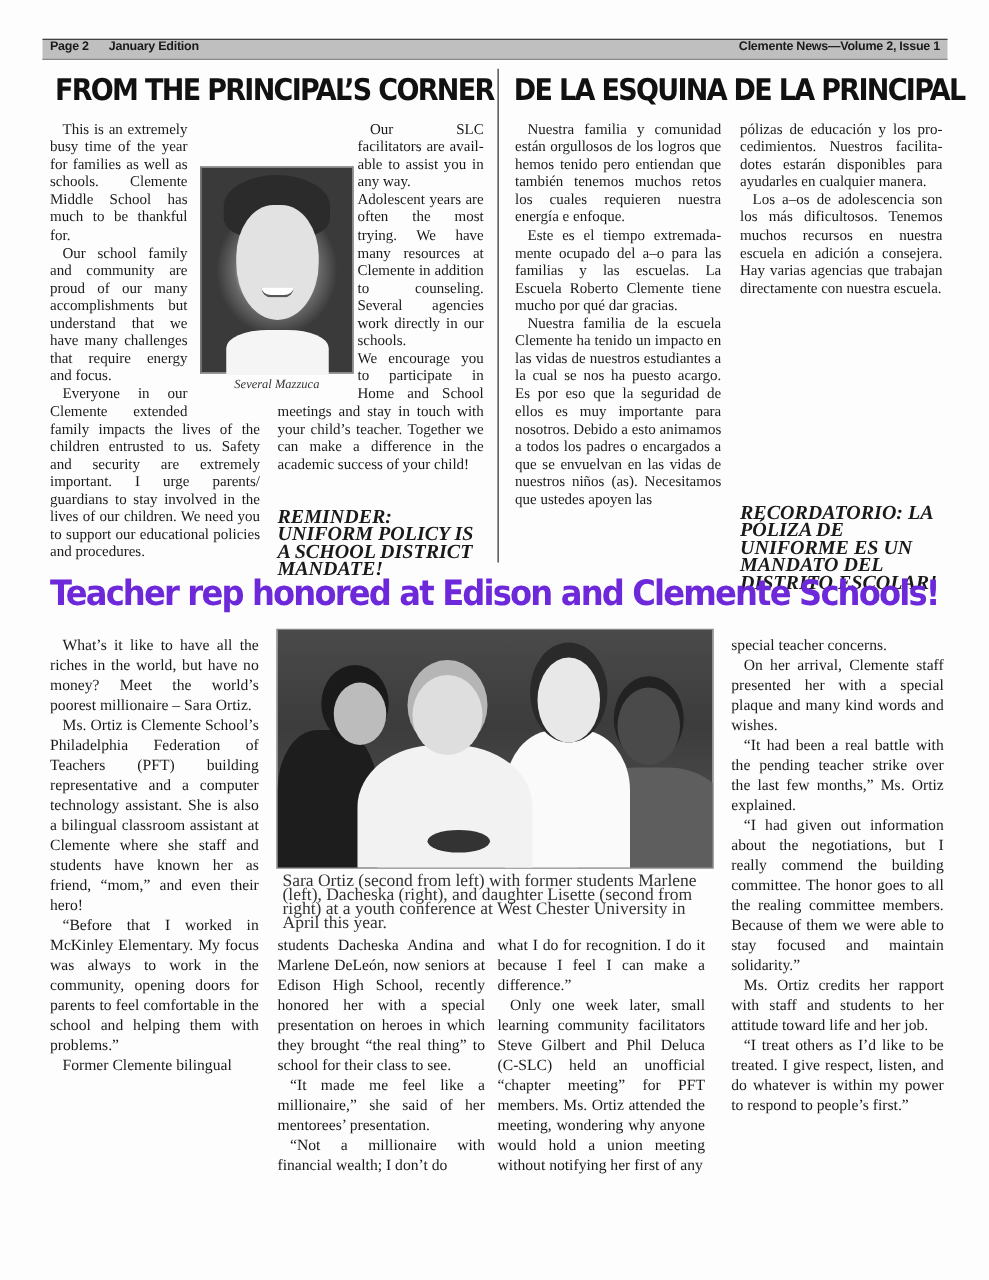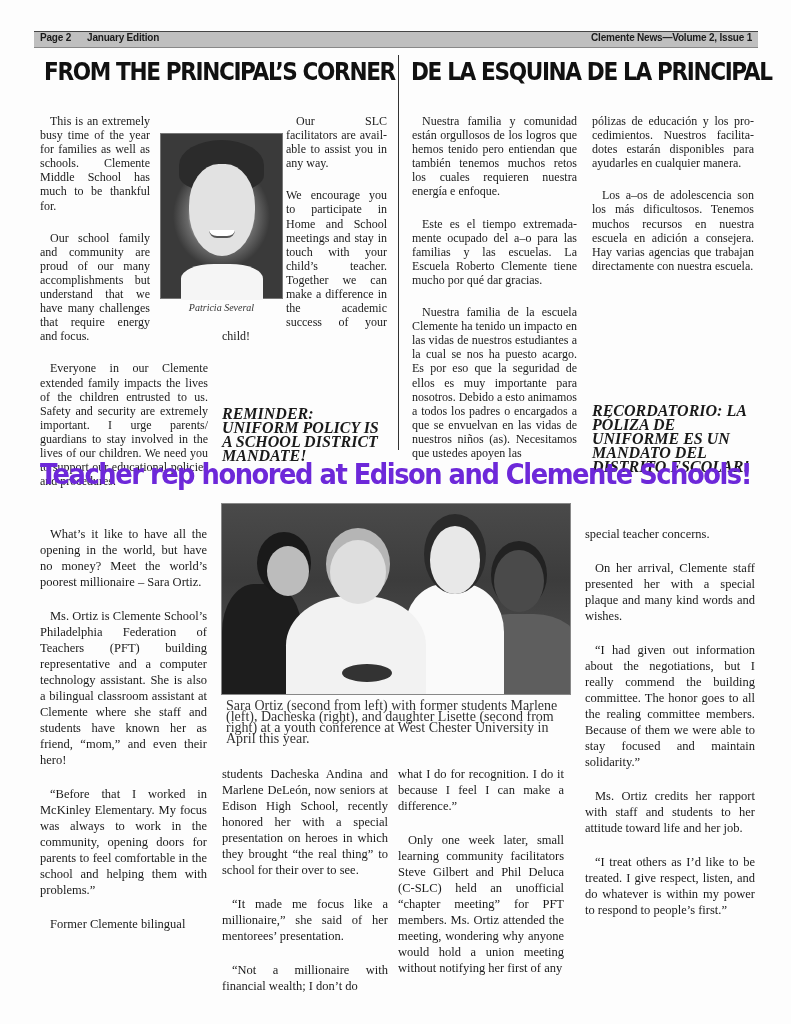--- a/index.html
+++ b/index.html
@@ -19,21 +19,21 @@
     position: absolute; top: 58px; font-family: "DejaVu Sans", "Liberation Sans", sans-serif;
     font-weight: bold; font-size: 24px; letter-spacing: -1.5px; transform: scaleX(0.9); transform-origin: left top;
     color: #111; white-space: nowrap;
   }
   .title-en { left: 44px; }
   .title-es { left: 411px; }
 
   .vdivider { position: absolute; left: 398px; top: 55px; width: 1px; height: 395px; background: #333; }
 
   .col { position: absolute; font-size: 12px; line-height: 14.1px; text-align: justify; hyphens: manual; }
-  .col p { text-indent: 10px; margin-top: 18px; }
+  .col p { text-indent: 10px; }
 
   .col-1 { left: 40px; top: 96px; width: 168px; }
   .col-2 { left: 222px; top: 96px; width: 165px; }
   .col-3 { left: 412px; top: 96px; width: 165px; }
   .col-4 { left: 592px; top: 96px; width: 162px; }
 
   .portrait {
     position: absolute; left: 160px; top: 133px; width: 123px; height: 166px;
     background: radial-gradient(ellipse 40% 32% at 50% 50%, #e8e8e8 0%, #cfcfcf 55%, #6a6a6a 70%, #3a3a3a 100%);
     border: 1px solid #777;
@@ -105,78 +105,80 @@
 <div class="col col-1">
   <div style="float:right;width:58px;height:196px;margin-top:30px;"></div>
   <p>This is an extremely busy time of the year for families as well as schools. Clemente Middle School has much to be thankful for.</p>
   <p>Our school family and community are proud of our many accomplishments but understand that we have many challeng­es that require energy and focus.</p>
   <p>Everyone in our Clemente extended family impacts the lives of the children entrusted to us. Safety and security are extremely important. I urge parents/ guardians to stay involved in the lives of our children. We need you to support our educa­tional policies and procedures.</p>
 </div>
 
 <div class="col col-2">
   <div style="float:left;width:64px;height:195px;margin-top:30px;"></div>
   <p>Our SLC facilitators are avail­able to assist you in any way.</p>
+  <p style="text-indent:0">Adolescent years are often the most trying. We have many resources at Clemente in addi­tion to counseling. Several agencies work directly in our schools.</p>
   <p style="text-indent:0">We encourage you to participate in Home and School meetings and stay in touch with your child’s teacher. Together we can make a difference in the academic success of your child!</p>
 </div>
 
 <div class="portrait">
   <div class="hair"></div>
   <div class="face"></div>
   <div class="smile"></div>
   <div class="collar"></div>
 </div>
-<div class="portrait-caption">Patricia Several</div>
+<div class="portrait-caption">Several Mazzuca</div>
 
 <div class="reminder reminder-en">REMINDER: UNIFORM POLICY IS A SCHOOL DISTRICT MANDATE!</div>
 
 <div class="col col-3">
   <p>Nuestra familia y comunidad están orgullosos de los logros que hemos tenido pero entien­dan que también tenemos mu­chos retos los cuales requieren nuestra energía e enfoque.</p>
   <p>Este es el tiempo extremada­mente ocupado del a–o para las familias y las escuelas. La Escuela Roberto Clemente tiene mucho por qué dar gra­cias.</p>
   <p>Nuestra familia de la escuela Clemente ha tenido un impacto en las vidas de nuestros estu­diantes a la cual se nos ha puesto acargo. Es por eso que la seguridad de ellos es muy importante para nosotros. De­bido a esto animamos a todos los padres o encargados a que se envuelvan en las vidas de nuestros niños (as). Necesita­mos que ustedes apoyen las</p>
 </div>
 <div class="col col-4">
   <p style="text-indent:0">pólizas de educación y los pro­cedimientos. Nuestros facilita­dotes estarán disponibles para ayudarles en cualquier manera.</p>
   <p>Los a–os de adolescencia son los más dificultosos. Tenemos muchos recursos en nuestra escuela en adición a consejera. Hay varias agencias que traba­jan directamente con nuestra escuela.</p>
 </div>
 <div class="reminder reminder-es">RECORDATORIO: LA PÓLIZA DE UNIFORME ES UN MANDATO DEL DISTRITO ESCOLAR!</div>
 
 <div class="headline">
   <span>Teacher rep honored at Edison and Clemente Schools!</span>
 </div>
 
 <div class="col col-a">
-  <p>What’s it like to have all the opening in the world, but have no money? Meet the world’s poorest millionaire – Sara Ortiz.</p>
+  <p>What’s it like to have all the riches in the world, but have no money? Meet the world’s poorest millionaire – Sara Ortiz.</p>
   <p>Ms. Ortiz is Clemente School’s Philadelphia Fed­eration of Teachers (PFT) building representative and a computer technology assis­tant. She is also a bilingual classroom assistant at Clemente where she staff and students have known her as friend, “mom,” and even their hero!</p>
   <p>“Before that I worked in McKinley Elementary. My focus was always to work in the community, opening doors for parents to feel comfortable in the school and helping them with prob­lems.”</p>
   <p>Former Clemente bilingual</p>
 </div>
 
 <div class="group-photo">
   <div class="person p1-body"></div>
   <div class="person p1-head"></div>
   <div class="person p4-body"></div>
   <div class="person p4-head"></div>
   <div class="person p3-body"></div>
   <div class="person p3-head"></div>
   <div class="person p2-body"></div>
   <div class="person p2-head"></div>
   <div class="person p2-logo"></div>
 </div>
 <div class="photo-caption">Sara Ortiz (second from left) with former students Marlene (left), Dacheska (right), and daughter Lisette (second from right) at a youth conference at West Chester University in April this year.</div>
 
 <div class="col col-b">
-  <p style="text-indent:0">students Dacheska Andina and Marlene DeLeón, now seniors at Edison High School, recently honored her with a special presentation on heroes in which they brought “the real thing” to school for their over to see.</p>
-  <p>“It made me focus like a millionaire,” she said of her mentorees’ presentation.</p>
+  <p style="text-indent:0">students Dacheska Andina and Marlene DeLeón, now seniors at Edison High School, recently honored her with a special presentation on heroes in which they brought “the real thing” to school for their class to see.</p>
+  <p>“It made me feel like a millionaire,” she said of her mentorees’ presentation.</p>
   <p>“Not a millionaire with financial wealth; I don’t do</p>
 </div>
 
 <div class="col col-c">
   <p style="text-indent:0">what I do for recognition. I do it because I feel I can make a difference.”</p>
   <p>Only one week later, small learning community facilita­tors Steve Gilbert and Phil Deluca (C-SLC) held an unofficial “chapter meeting” for PFT members. Ms. Ortiz attended the meeting, won­dering why anyone would hold a union meeting with­out notifying her first of any</p>
 </div>
 
 <div class="col col-d">
   <p style="text-indent:0">special teacher concerns.</p>
   <p>On her arrival, Clemente staff presented her with a special plaque and many kind words and wishes.</p>
+  <p>“It had been a real battle with the pending teacher strike over the last few months,” Ms. Ortiz ex­plained.</p>
   <p>“I had given out infor­mation about the negotia­tions, but I really commend the building committee. The honor goes to all the real­ing committee members. Because of them we were able to stay focused and maintain solidarity.”</p>
   <p>Ms. Ortiz credits her rap­port with staff and students to her attitude toward life and her job.</p>
   <p>“I treat others as I’d like to be treated. I give respect, listen, and do whatever is within my power to respond to people’s first.”</p>
 </div>
 
 </body></html>

